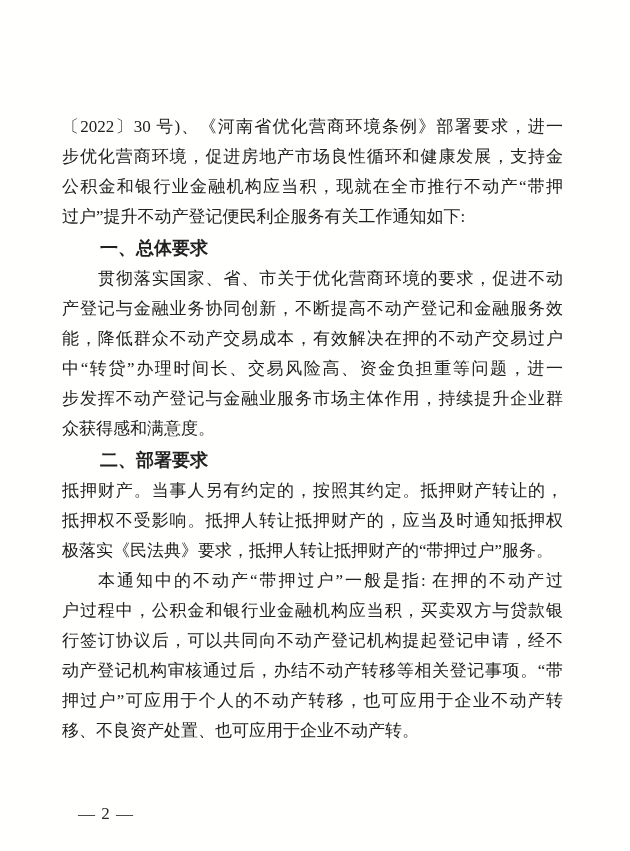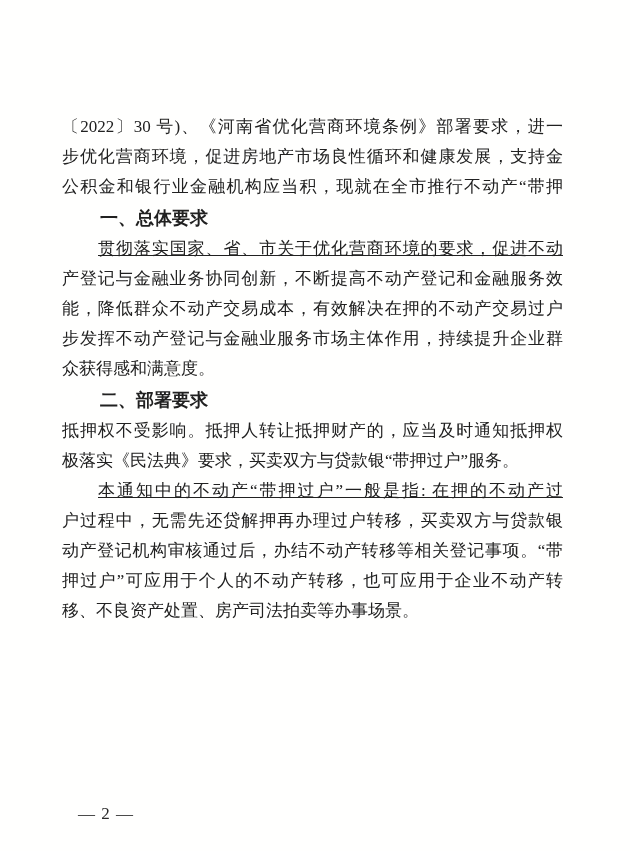--- a/index.html
+++ b/index.html
@@ -27,21 +27,20 @@
   .line {
     text-align: justify;
     text-align-last: justify;
     text-justify: inter-character;
   }
   .line.end {
     text-align-last: left;
   }
   .line.first {
     text-indent: 36px;
-    text-decoration: underline;
   }
   .heading {
     font-family: "Liberation Sans", "DejaVu Sans", sans-serif;
     font-weight: bold;
     font-size: 18px;
     text-indent: 38px;
     text-align: right;
     text-align-last: left;
     margin: 1px 0;
   }
@@ -59,36 +58,40 @@
 </style>
 </head>
 <body>
 
 <div class="page" style="background: rgb(255, 255, 254); color: rgb(33, 33, 33);">
   <div class="doc" id="doc-body">
       <div class="para">
         <div class="line">〔2022〕30 号)、《河南省优化营商环境条例》部署要求，进一</div>
         <div class="line">步优化营商环境，促进房地产市场良性循环和健康发展，支持金</div>
         <div class="line">公积金和银行业金融机构应当积，现就在全市推行不动产“带押</div>
+        <div class="line end">过户”提升不动产登记便民利企服务有关工作通知如下:</div>
       </div>
       <div class="heading">一、总体要求</div>
       <div class="para">
         <div class="line first">贯彻落实国家、省、市关于优化营商环境的要求，促进不动</div>
         <div class="line">产登记与金融业务协同创新，不断提高不动产登记和金融服务效</div>
         <div class="line">能，降低群众不动产交易成本，有效解决在押的不动产交易过户</div>
+        <div class="line">中“转贷”办理时间长、交易风险高、资金负担重等问题，进一</div>
         <div class="line">步发挥不动产登记与金融业服务市场主体作用，持续提升企业群</div>
         <div class="line end">众获得感和满意度。</div>
       </div>
       <div class="heading">二、部署要求</div>
       <div class="para">
+        <div class="line">抵押财产。当事人另有约定的，按照其约定。抵押财产转让的，</div>
         <div class="line">抵押权不受影响。抵押人转让抵押财产的，应当及时通知抵押权</div>
-        <div class="line end">极落实《民法典》要求，买卖双方与贷款银“带押过户”服务。</div>
+        <div class="line end">极落实《民法典》要求，抵押人转让抵押财产的“带押过户”服务。</div>
       </div>
       <div class="para">
         <div class="line first">本通知中的不动产“带押过户”一般是指: 在押的不动产过</div>
-        <div class="line">户过程中，无需先还贷解押再办理过户转移，买卖双方与贷款银</div>
+        <div class="line">户过程中，公积金和银行业金融机构应当积，买卖双方与贷款银</div>
+        <div class="line">行签订协议后，可以共同向不动产登记机构提起登记申请，经不</div>
         <div class="line">动产登记机构审核通过后，办结不动产转移等相关登记事项。“带</div>
         <div class="line">押过户”可应用于个人的不动产转移，也可应用于企业不动产转</div>
-        <div class="line end">移、不良资产处置、房产司法拍卖等办事场景。</div>
+        <div class="line end">移、不良资产处置、也可应用于企业不动产转。</div>
       </div>
     </div>
   <div class="footer">— 2 —</div>
 </div>
 
 </body></html>

